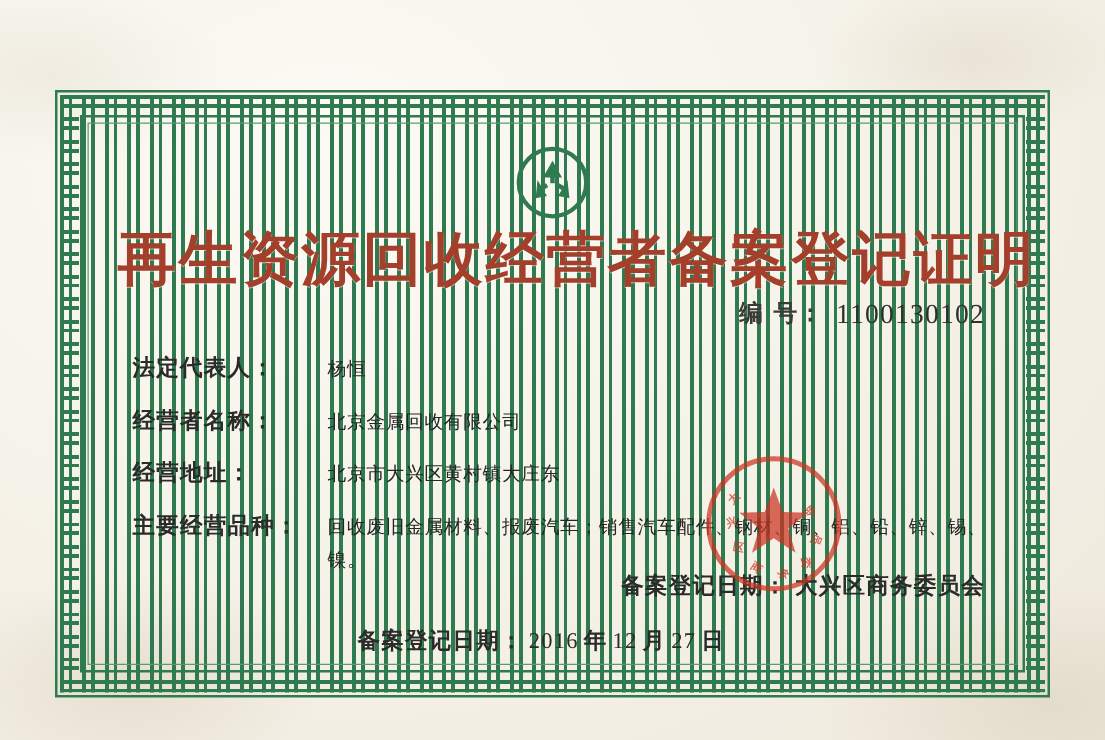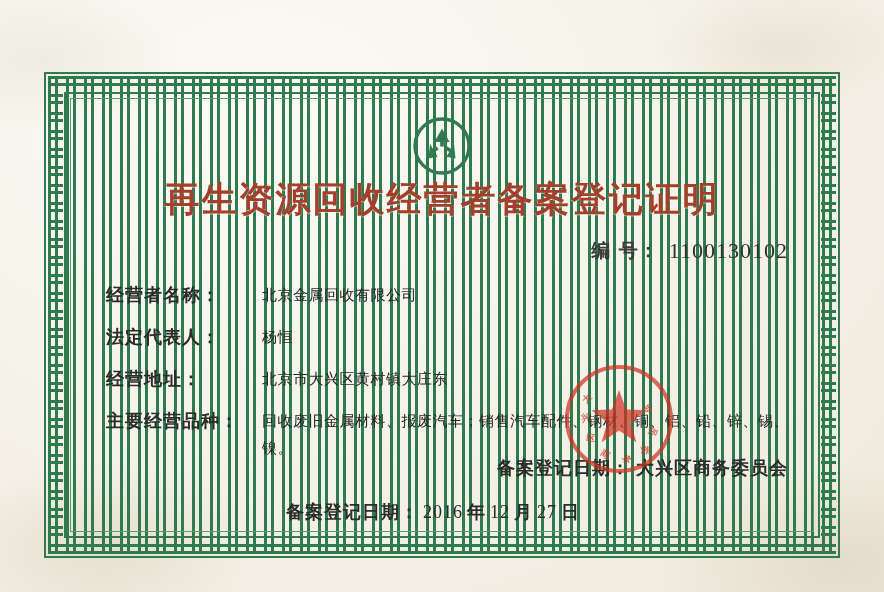--- a/index.html
+++ b/index.html
@@ -116,26 +116,26 @@
     top: 12px;
     transform: translateX(-50%);
     width: 70px;
     height: 62px;
   }
 
   
   .title {
     position: absolute;
     top: 72px;
-    left: 0;
+    left: 16px;
     width: 728px;
     text-align: center;
     font-family: "DejaVu Serif", serif;
     font-weight: bold;
-    font-size: 35px;
+    font-size: 47px;
     letter-spacing: 2px;
     color: #a33f2a;
     text-shadow: 0 1px 0 rgba(255,255,255,.55);
     white-space: nowrap;
   }
 
   
   .number-row {
     position: absolute;
     top: 134px;
@@ -276,27 +276,27 @@
     <div class="title">再生资源回收经营者备案登记证明</div>
 
     <div class="number-row">
       <span class="number-label">编 号：</span>
       <span class="number-value">1100130102</span>
     </div>
 
     <div class="fields">
 
       <div class="field-row">
+        <div class="field-label">法定代表人：</div>
+        <div class="field-value">杨恒</div>
+      </div>
+
+      <div class="field-row">
         <div class="field-label">经营者名称：</div>
         <div class="field-value">北京金属回收有限公司</div>
-      </div>
-
-      <div class="field-row">
-        <div class="field-label">法定代表人：</div>
-        <div class="field-value">杨恒</div>
       </div>
 
       <div class="field-row">
         <div class="field-label">经营地址：</div>
         <div class="field-value">北京市大兴区黄村镇大庄东</div>
       </div>
 
       <div class="field-row">
         <div class="field-label">主要经营品种：</div>
         <div class="field-value multi">回收废旧金属材料、报废汽车；销售汽车配件、钢材、铜、铝、铅、锌、锡、镍。</div>

